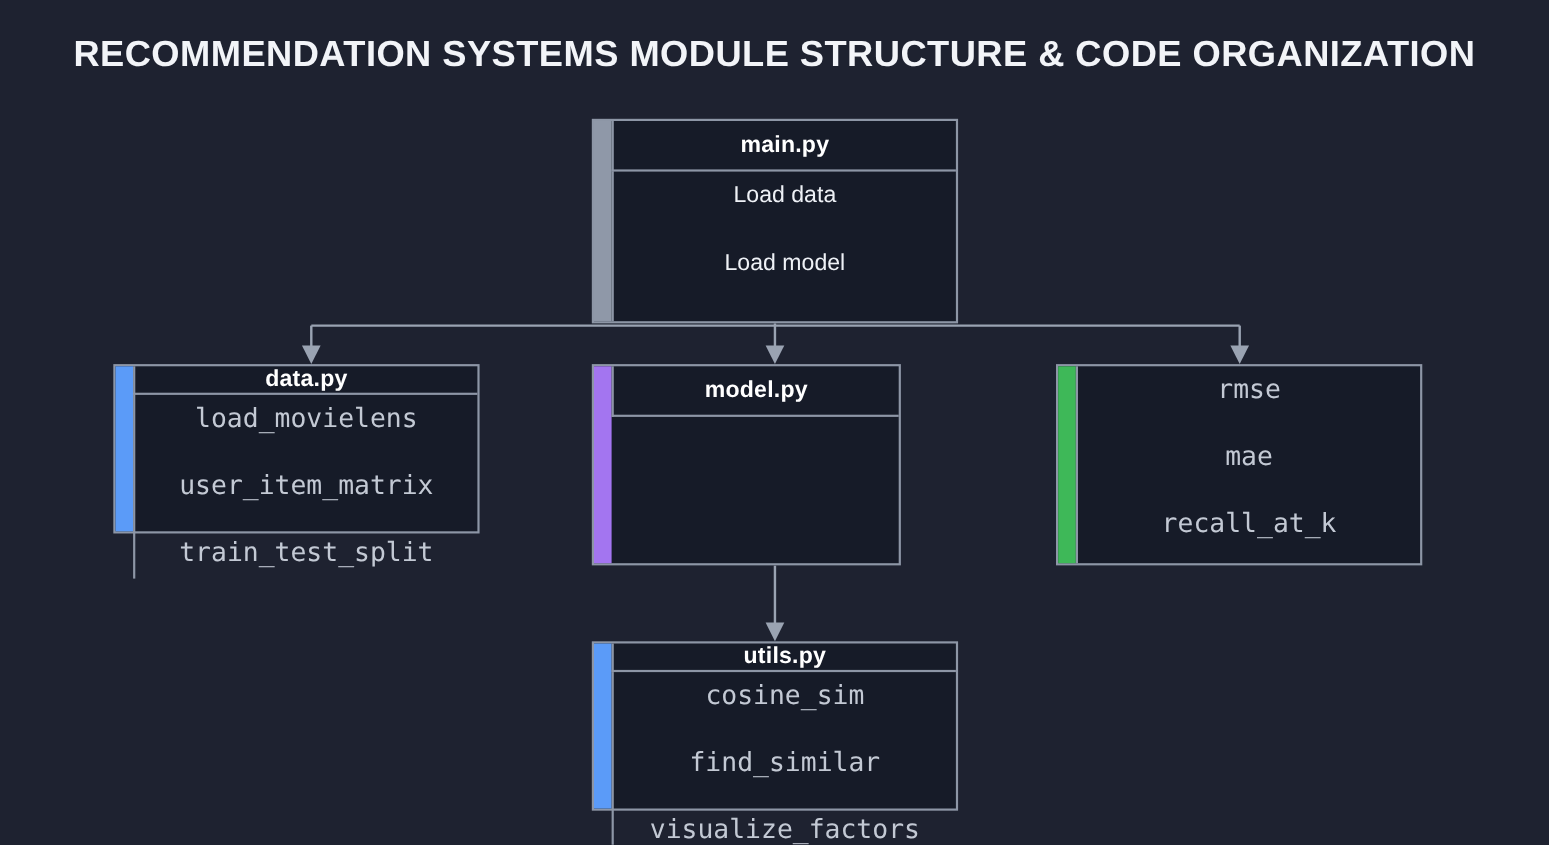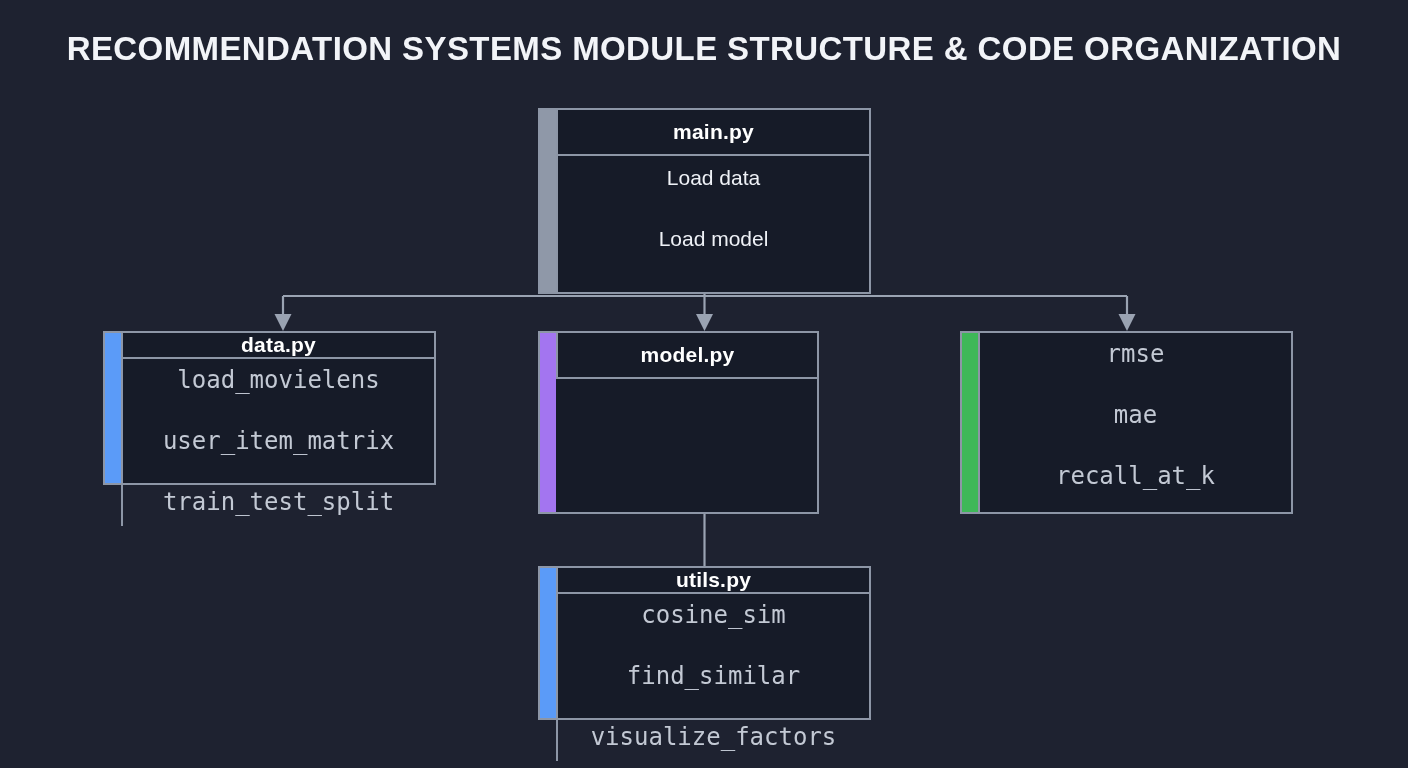--- a/index.html
+++ b/index.html
@@ -176,21 +176,21 @@
     <div class="accent-bar" style="background:#3eb858;"></div>
     <div class="box-body">
       <div class="box-items">
         <div class="box-item">rmse</div>
         <div class="box-item">mae</div>
         <div class="box-item">recall_at_k</div>
       </div>
     </div>
   </div>
 
-  <div class="module-box" style="left:538px; top:566px; width:333px; height:154px;">
+  <div class="module-box" style="left:538px; top:583px; width:333px; height:154px;">
     <div class="accent-bar" style="background:#5b9bf8;"></div>
     <div class="box-body">
       <div class="box-header">utils.py</div>
       <div class="box-items">
         <div class="box-item">cosine_sim</div>
         <div class="box-item">find_similar</div>
         <div class="box-item">visualize_factors</div>
       </div>
     </div>
   </div>

